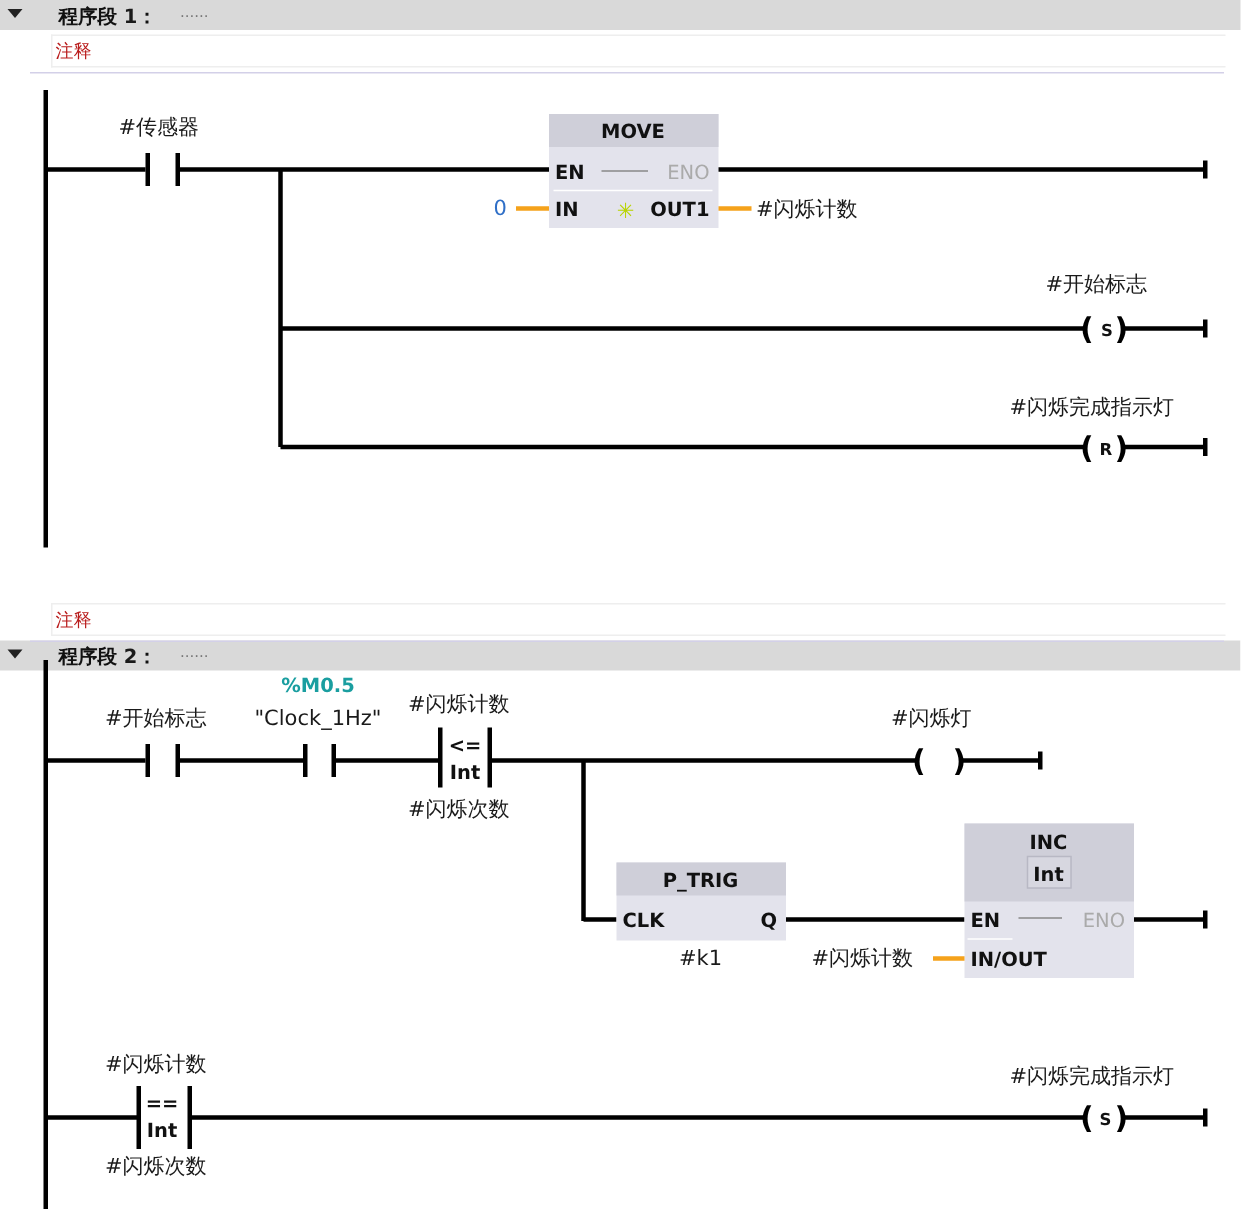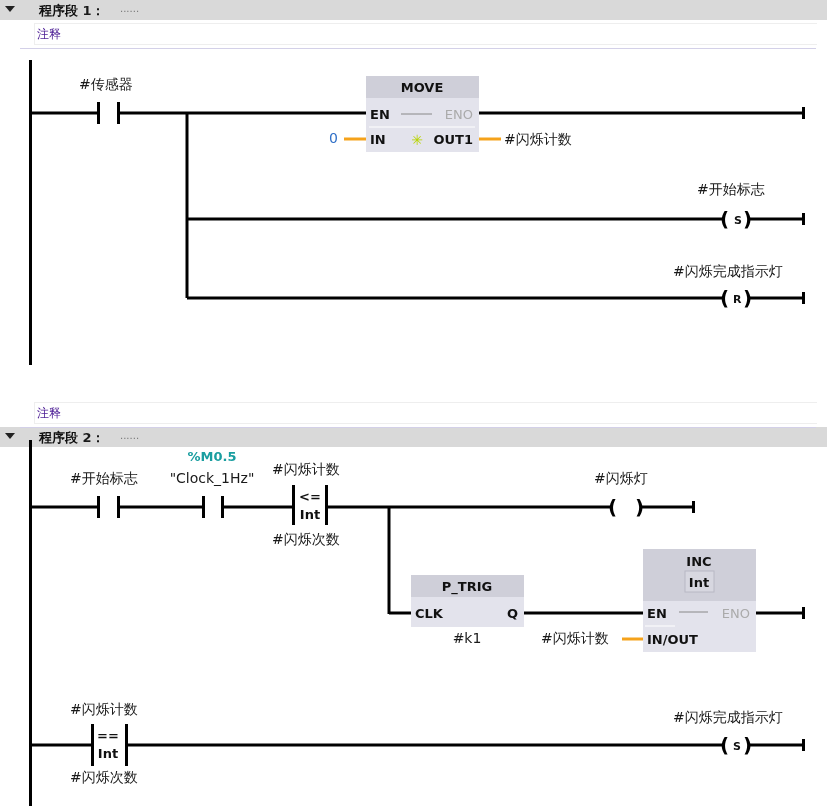--- a/index.html
+++ b/index.html
@@ -6,21 +6,21 @@
   body { width:827px; height:806px; position:relative; overflow:hidden;
          font-family:"DejaVu Sans", "Liberation Sans", sans-serif; }
   .net-header { position:absolute; left:0; width:827px; height:20px; background:#d9d9d9; }
   .net-header .tri { position:absolute; left:5px; top:6px; width:0; height:0;
          border-left:5px solid transparent; border-right:5px solid transparent; border-top:6px solid #222; }
   .net-header .title { position:absolute; left:39px; top:2px; font-size:13px; font-weight:bold; color:#111; }
   .net-header .title .num { color:#1a1a1a; font-weight:bold; }
   .net-header .dots { position:absolute; left:120px; top:3px; font-size:10px; color:#777; }
   .comment { position:absolute; left:34px; width:782px; height:20px; border:1px solid #eeeeee;
          border-right:none; background:#fff; }
-  .comment span { position:absolute; left:2px; top:2px; font-size:12px; color:#4c1d95;font-family:Liberation Serif, serif; }
+  .comment span { position:absolute; left:2px; top:2px; font-size:12px; color:#b91c1c;font-family:Liberation Serif, serif; }
   .comment-line { position:absolute; left:20px; width:796px; height:1px; background:#d3d0e8; }
   svg.ladder { position:absolute; left:0; top:0; }
   svg text { font-family:"DejaVu Sans", "Liberation Sans", sans-serif; }
   .lbl { font-size:14px; fill:#1a1a1a; }
   .pin { font-size:13px; fill:#111; font-weight:bold; }
   .pin-gray { font-size:13px; fill:#aaaaaa; }
   .box-title { font-size:13px; font-weight:bold; fill:#111; }
 </style>
 </head>
 <body>

